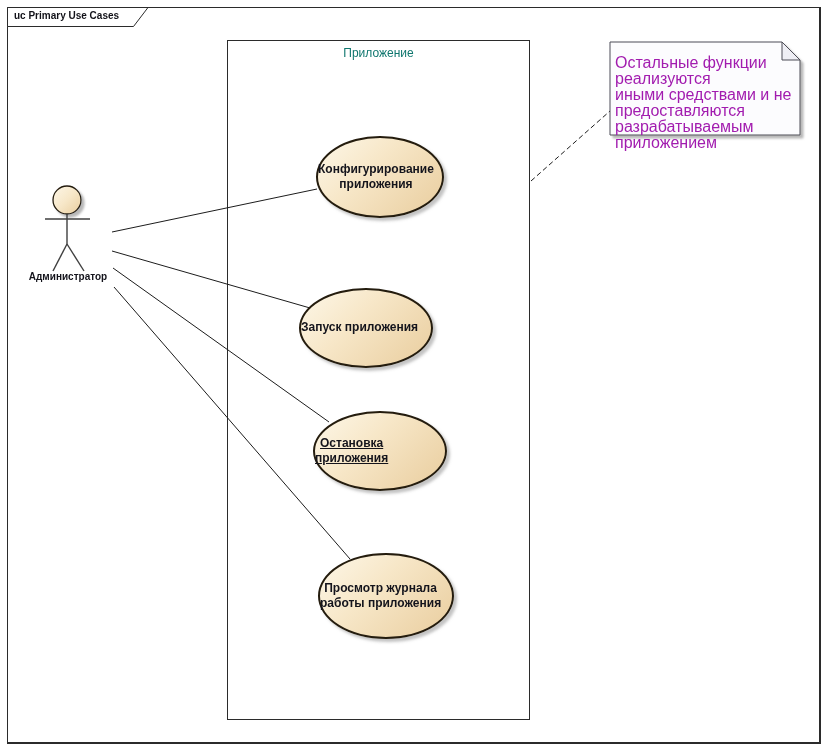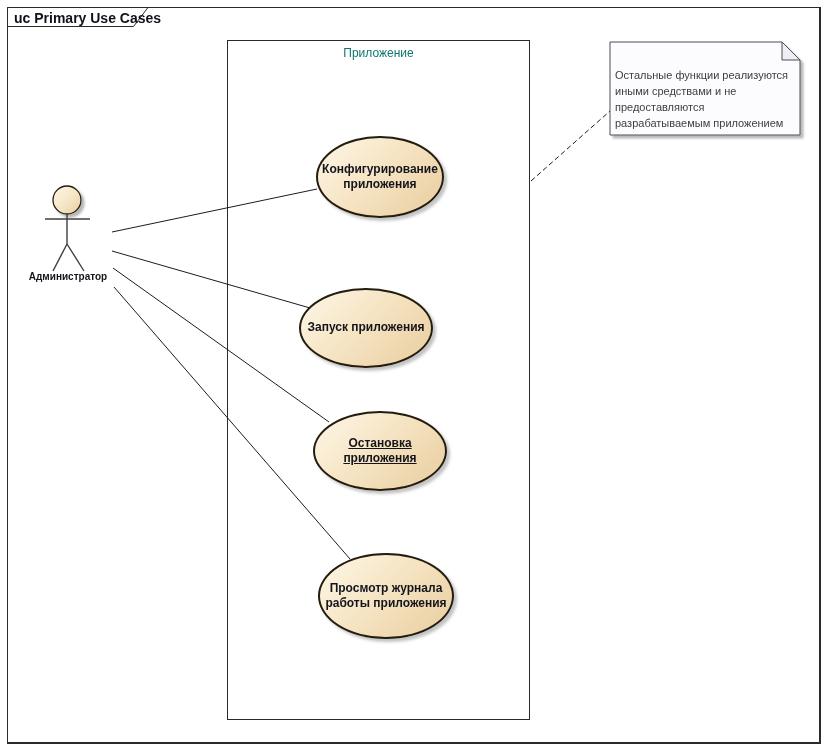--- a/index.html
+++ b/index.html
@@ -14,21 +14,21 @@
 
   
   .frame {
     left: 7px; top: 7px; width: 814px; height: 737px;
     border: 1px solid #2b2b2b;
     border-right-width: 2px; border-bottom-width: 2px;
     background: transparent;
   }
   .frame-title {
     left: 14px; top: 10px; width: 130px;
-    font-size: 14px; font-weight: bold; color: #111118;
+    font-size: 10px; font-weight: bold; color: #111118;
     white-space: nowrap;
   }
 
   
   .boundary {
     left: 227px; top: 40px; width: 303px; height: 680px;
     border: 1px solid #2b2b2b; background: #ffffff;
   }
   .boundary-label {
     left: 227px; top: 46px; width: 303px;
@@ -40,41 +40,41 @@
     position: absolute; left: 0; top: 0;
     width: 825px; height: 752px; pointer-events: none;
   }
 
   
   .usecase {
     border-radius: 50%;
     border: 2px solid #241c0e;
     background: linear-gradient(135deg, #fdf7e8 0%, #f7e7c8 40%, #e9cd9e 100%);
     box-shadow: 3px 3px 3px rgba(145,145,145,0.55);
-    display: flex; align-items: center; justify-content: center;
+    display: flex; align-items: center; justify-content: flex-start;
     text-align: center; font-size: 12px; font-weight: bold;
     line-height: 15.5px; white-space: pre-line; color: #14141c;
   }
   .uc1 { left: 316px; top: 136px; width: 128px; height: 82px; }
   .uc2 { left: 299px; top: 288px; width: 134px; height: 80px; }
   .uc3 { left: 313px; top: 411px; width: 134px; height: 80px; text-decoration: underline; }
   .uc4 { left: 318px; top: 553px; width: 136px; height: 86px; }
 
   
   .actor-label {
     left: 20px; top: 271px; width: 96px;
     text-align: center; font-size: 10px; font-weight: bold;
     color: #14141c; white-space: nowrap;
   }
 
   
   .note-text {
     left: 615px; top: 55px; width: 182px;
-    font-size: 11px; line-height: 16px;
-    white-space: pre-line; color: #404040; margin-top: 12px;
+    font-size: 16px; line-height: 16px;
+    white-space: pre-line; color: #a21caf;
   }
 </style>
 </head>
 <body>
 
 <div class="abs frame"></div>
 
 <div class="abs boundary"></div>
 <div class="abs boundary-label">Приложение</div>
 

